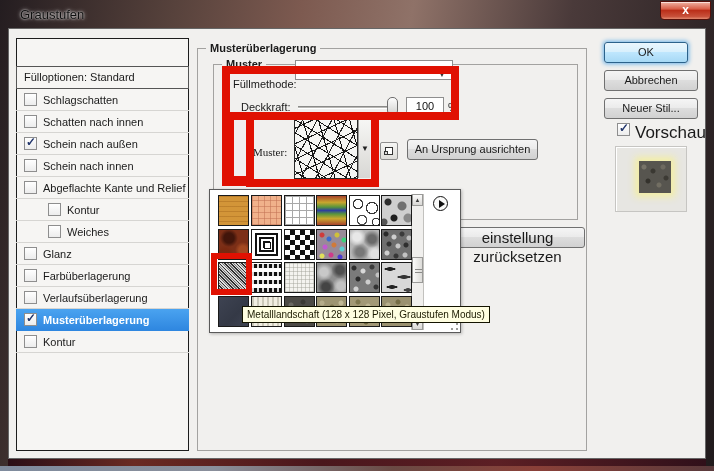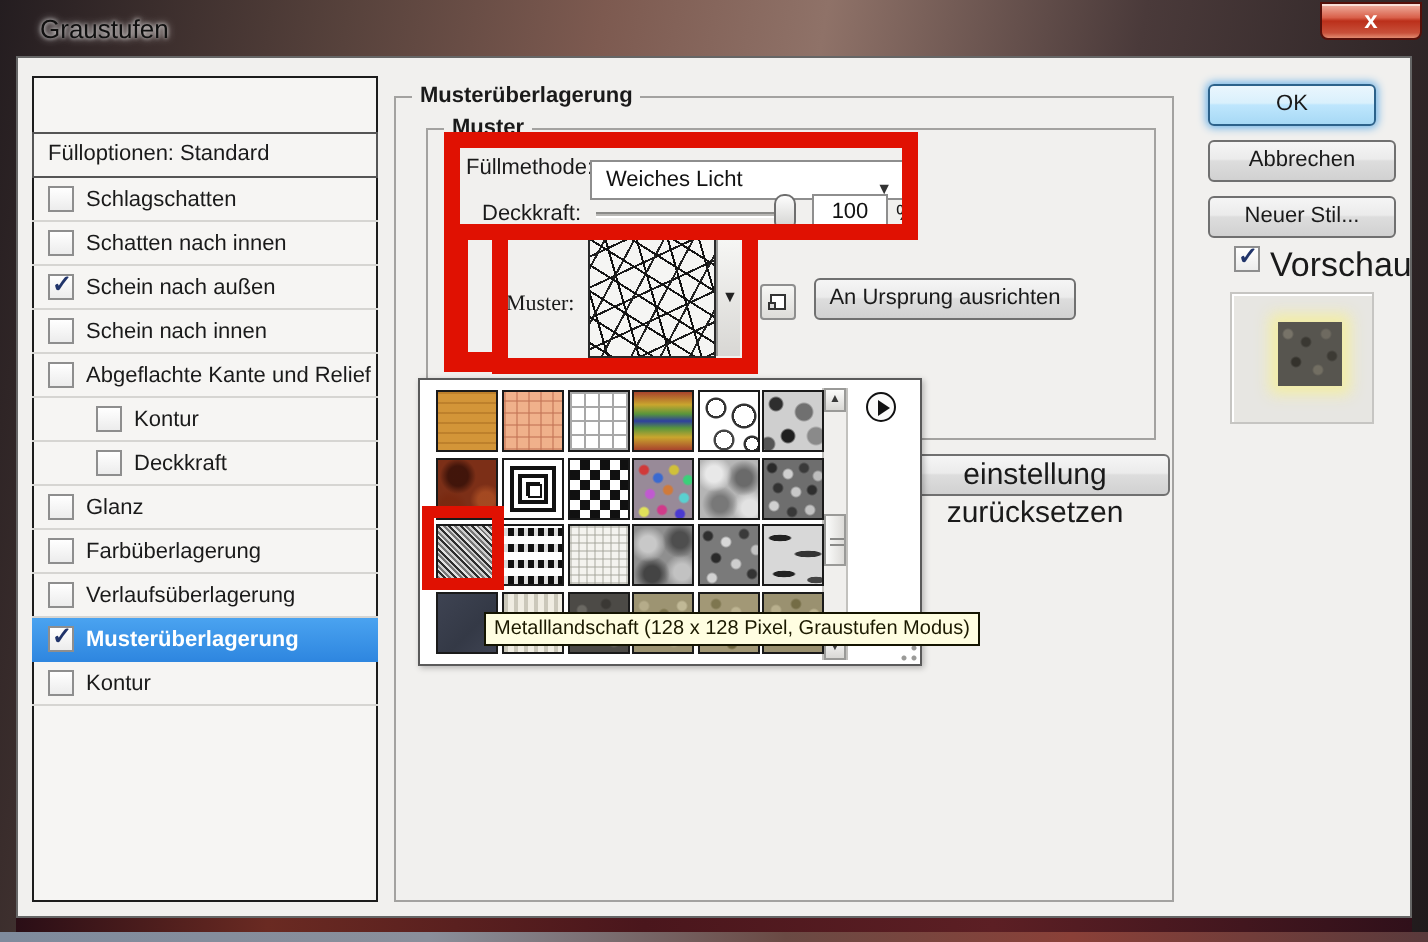--- a/index.html
+++ b/index.html
@@ -35,21 +35,21 @@
   .slabel{font-size:11px;color:#1a1a1a;margin-left:6px;white-space:nowrap;}
   
   .group{border:1px solid #a3a2a0;}
   .gmain{left:197px;top:48px;width:390px;height:403px;}
   .gsub{left:213px;top:64px;width:365px;height:156px;}
   .glabel{font-size:11px;font-weight:bold;color:#1a1a1a;background:#f1f0ee;padding:0 4px;}
   .glmain{left:206px;top:42px;}
   .glsub{left:222px;top:58px;}
   .lbl{font-size:11px;color:#1a1a1a;white-space:nowrap;}
   
-  .combo{left:295px;top:80px;width:158px;height:20px;border:1px solid #8e8e8e;background:#fff;
+  .combo{left:295px;top:60px;width:158px;height:20px;border:1px solid #8e8e8e;background:#fff;
     font-size:11px;color:#111;line-height:18px;padding-left:7px;cursor:pointer;}
   .combo .arr{position:absolute;right:6px;top:5px;font-size:8px;color:#333;}
   
   .track{left:298px;top:106px;width:97px;height:3px;background:#b9b8b5;border-bottom:1px solid #fff;border-top:1px solid #8a8a88;}
   .thumb{left:387px;top:97px;width:11px;height:17px;border:1px solid #6e6e6e;border-radius:5px 5px 3px 3px;
     background:linear-gradient(#fdfdfd,#d5d5d3);cursor:pointer;}
   .valbox{left:406px;top:97px;width:38px;height:18px;border:1px solid #8e8e8e;background:#fff;
     font-size:11px;text-align:center;line-height:16px;color:#111;}
   
   .pthumb{left:294px;top:119px;width:64px;height:60px;border:1px solid #2a2a2a;cursor:pointer;}
@@ -244,21 +244,21 @@
     <span class="cb">
           <i class="chk"></i>
         </span>
     <span class="slabel">Kontur</span>
   </div>
 
   <div class="srow ind">
     <span class="cb">
           <i class="chk"></i>
         </span>
-    <span class="slabel">Deckkraft</span>
+    <span class="slabel">Weiches</span>
   </div>
 
   <div class="srow">
     <span class="cb">
           <i class="chk"></i>
         </span>
     <span class="slabel">Glanz</span>
   </div>
 
   <div class="srow">

